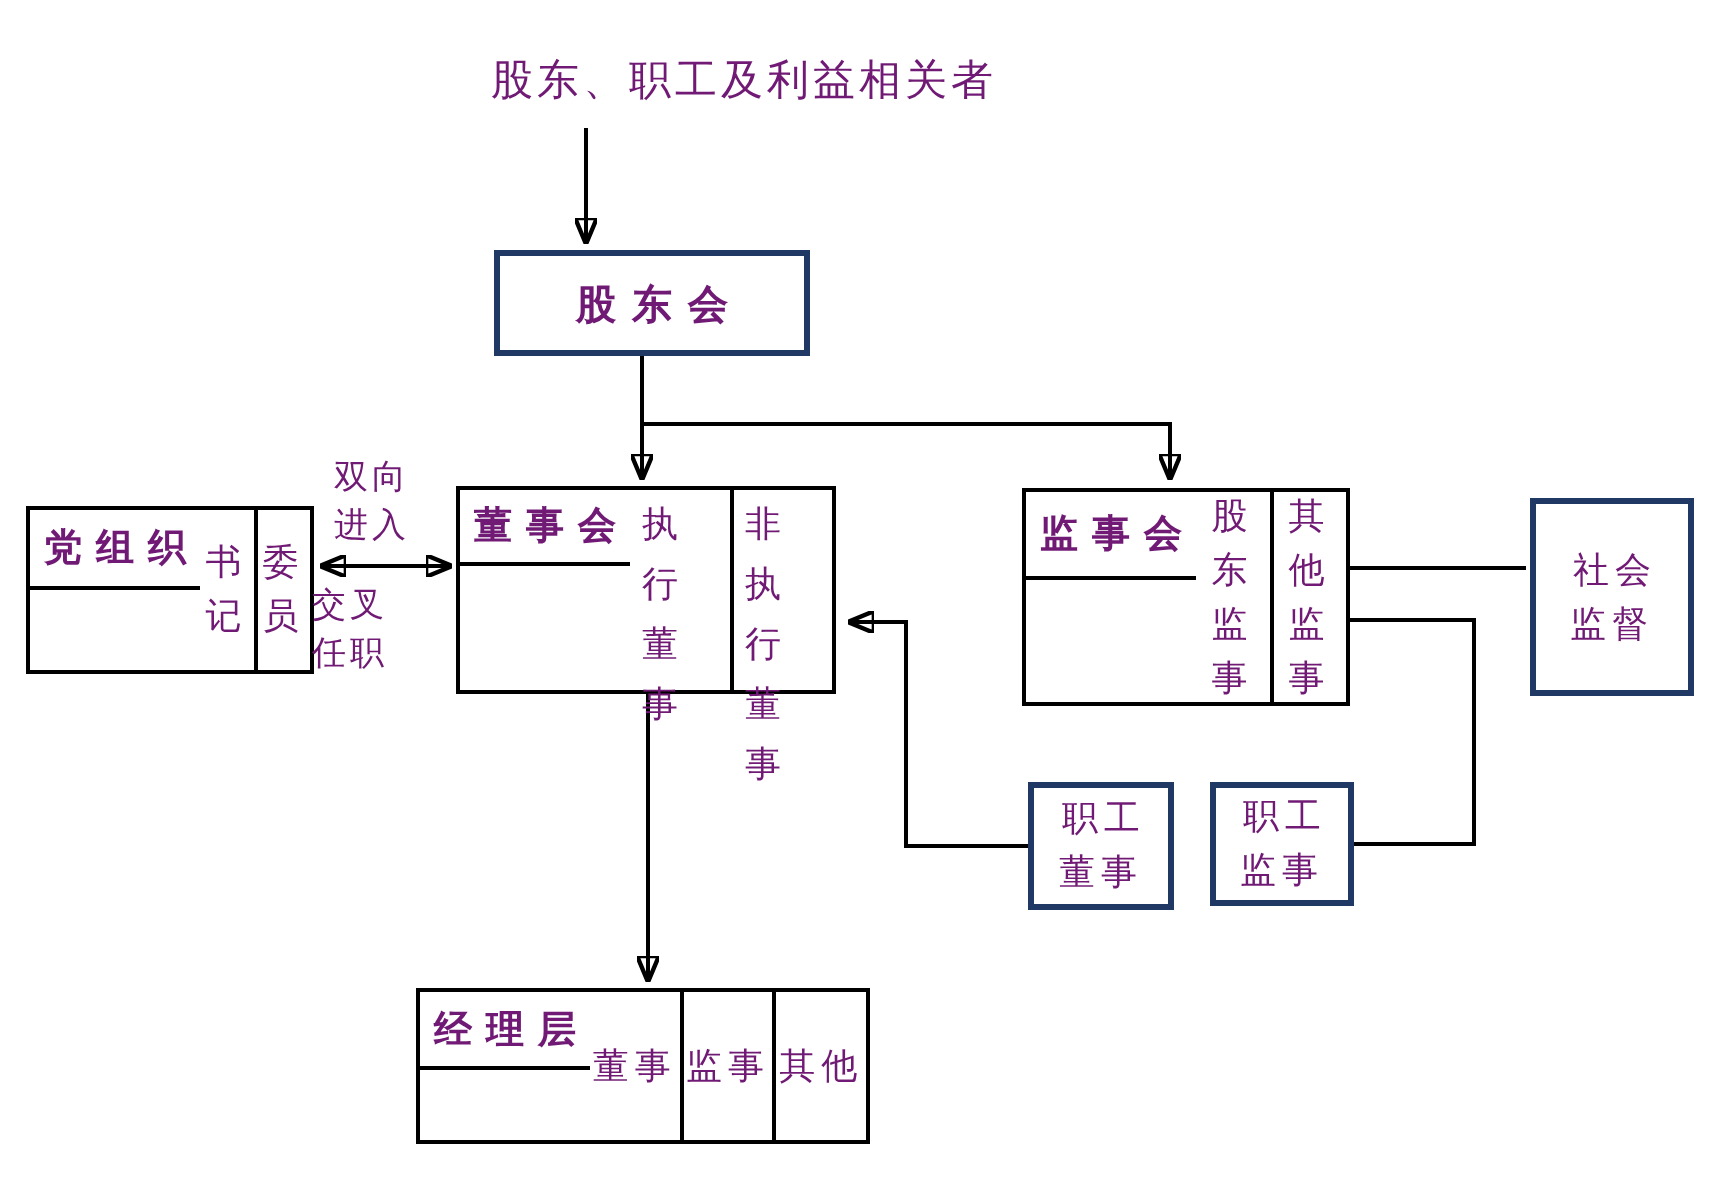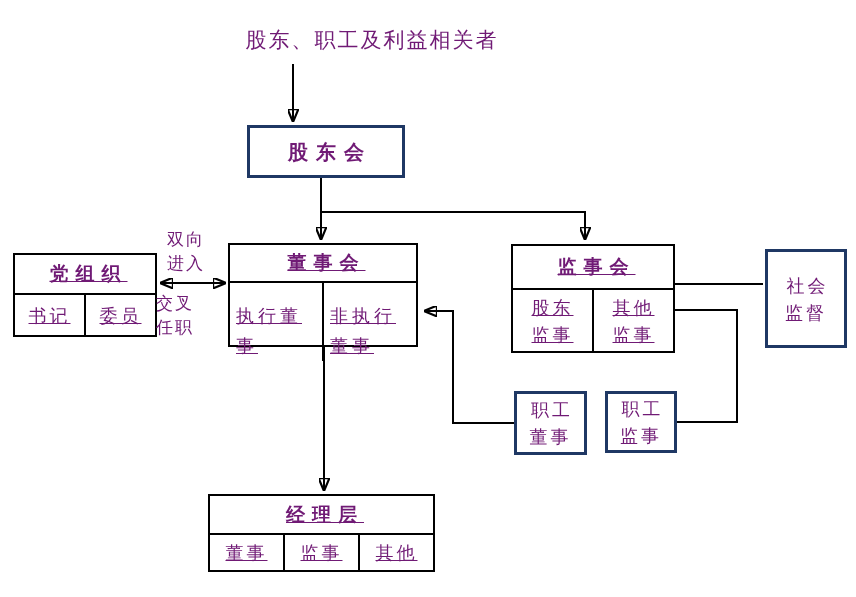--- a/index.html
+++ b/index.html
@@ -16,34 +16,34 @@
   
   .box-navy{
     border:3px solid var(--navy,#1F3864);
     display:flex;align-items:center;justify-content:center;
     text-align:center;white-space:pre-line;
     font-size:18px;line-height:27px;letter-spacing:3px;text-indent:3px;
     background:#fff;
   }
   .box-navy.hdr{font-weight:bold;font-size:20px;letter-spacing:8px;text-indent:8px;white-space:nowrap;line-height:1;}
   
-  .tbl{border:2px solid #000;display:flex;flex-direction:column;background:#fff;text-decoration:underline;}
+  .tbl{border:2px solid #000;display:flex;flex-direction:row;background:#fff;}
   .tbl-header{
     border-bottom:2px solid #000;display:flex;align-items:center;justify-content:center;
     font-weight:bold;font-size:19px;letter-spacing:7px;text-indent:7px;white-space:nowrap;flex:0 0 auto;
   }
   .tbl-row{flex:1 1 auto;display:flex;}
   .tbl-cell{
     flex:1 1 0;display:flex;align-items:center;justify-content:center;
     font-size:18px;letter-spacing:3px;white-space:pre-line;text-align:center;line-height:27px;
   }
   .tbl-cell + .tbl-cell{border-left:2px solid #000;}
   .tbl.board .tbl-cell{
     align-items:flex-start;justify-content:flex-start;text-align:left;
-    padding:18px 4px 0 6px;line-height:30px;letter-spacing:4px;
+    padding:3px 4px 0 6px;line-height:30px;letter-spacing:4px;
   }
   .midlabel{
     font-size:17px;line-height:24px;text-align:center;white-space:pre-line;
     letter-spacing:2px;
   }
 </style>
 </head>
 <body>
 
 <div class="canvas">

